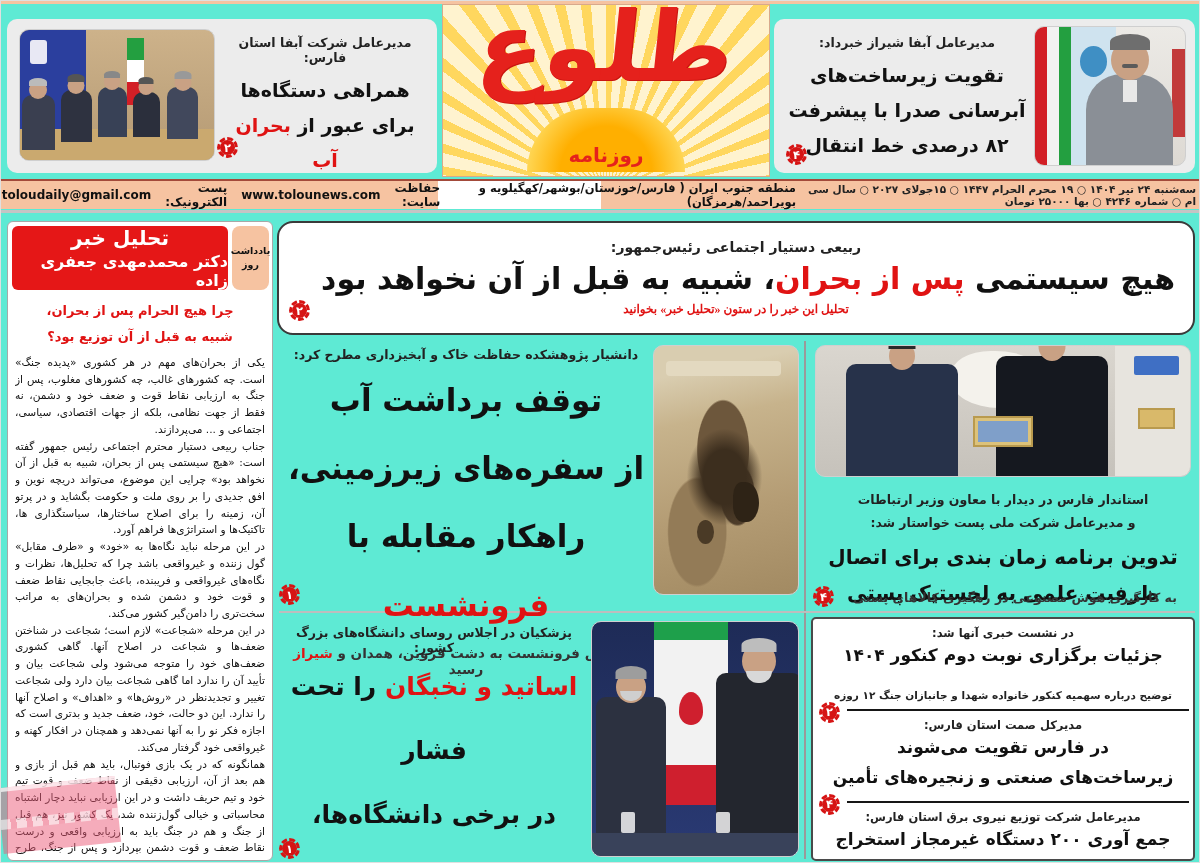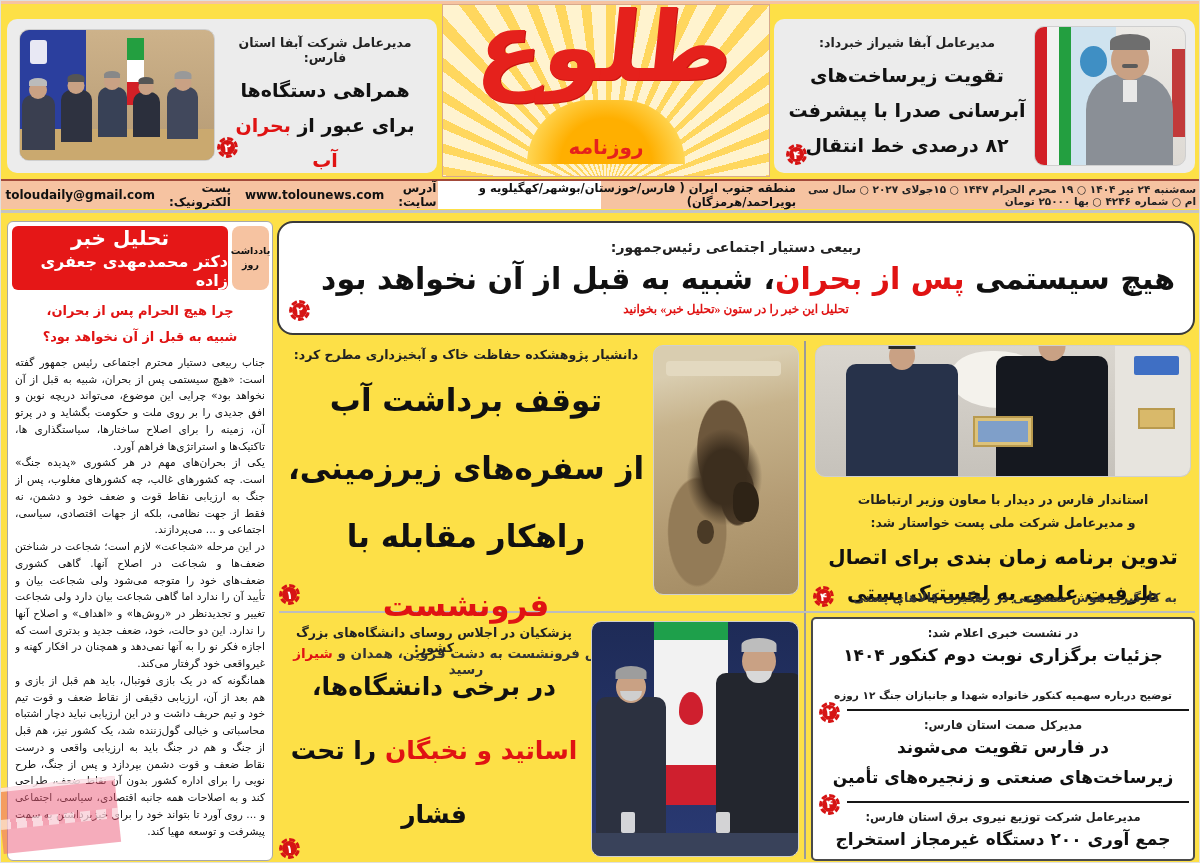--- a/index.html
+++ b/index.html
@@ -1,18 +1,18 @@
 <!DOCTYPE html>
 <html lang="fa" dir="rtl"><head>
 <meta charset="utf-8">
 <style>
   * { box-sizing: border-box; margin: 0; padding: 0; }
   html,body { background:#fff; }
   body { font-family: "DejaVu Sans", sans-serif; direction: rtl; }
-  #page { position:relative; width:1200px; height:863px; background:#fde047; overflow:hidden; border:1px solid #e0e0e0; }
+  #page { position:relative; width:1200px; height:863px; background:#5eead4; overflow:hidden; border:1px solid #e0e0e0; }
 
   .topline { position:absolute; left:0; top:0; width:100%; height:3px; background:#f6c3a1; }
 
   
   .hstory { position:absolute; top:18px; height:154px; background:#ececec; border-radius:10px; }
   #hs-left  { left:6px;  width:430px; }
   #hs-right { left:773px; width:421px; }
   .k { font-size:12.5px; font-weight:bold; color:#222; text-align:center; }
   .hl { font-size:19px; font-weight:bold; color:#111; text-align:center; line-height:1.85; }
   .rd { color:#e01313; }
@@ -24,21 +24,21 @@
            display:flex; align-items:center; justify-content:center; z-index:5; }
 
   
   #masthead { position:absolute; left:441px; top:3px; width:328px; height:173px;
               border:1px solid #d8a98c; overflow:hidden;
               background:
                 repeating-conic-gradient(from 0deg at 50% 112%, #ffd75e 0deg 3deg, #fff3cf 3deg 7.5deg); }
   .mh-title { position:absolute; left:0; top:-14px; width:100%; text-align:center;
               font-size:96px; font-weight:bold; color:#e5211c;
               transform:skewX(-6deg); text-shadow:1px 1px 0 #c9150f; }
-  .sun { position:absolute; bottom:12px; left:50%; transform:translateX(-50%);
+  .sun { position:absolute; bottom:4px; left:50%; transform:translateX(-50%);
          width:158px; height:64px; border-radius:80px 80px 0 0;
          background:radial-gradient(circle at 50% 100%, #ffaf00 0 45%, #ffd34d 75%, #ffe98f);
          display:flex; align-items:flex-end; justify-content:center; }
   .mh-sub { color:#e5211c; font-weight:bold; font-size:20px; padding-bottom:5px; }
 
   
   #infobar { position:absolute; left:0; top:178px; width:1200px; height:30px;
              background:#f6c3a1; border-top:2px solid #a34a3a; }
   .whitepatch { position:absolute; left:437px; top:0; width:163px; height:100%; background:#fff; }
   .seg { position:absolute; top:0; height:100%; display:flex; align-items:center; justify-content:center; gap:14px; }
@@ -197,21 +197,21 @@
         <div>آبرسانی صدرا با پیشرفت</div>
         <div>۸۲ درصدی خط انتقال</div>
       </div>
     </div>
     <div class="badge" style="left:12px;bottom:8px;">۴</div>
   </div>
 
   <div id="infobar">
     <div class="whitepatch"></div>
     <div class="seg" id="seg-contact">
-      <span class="lbl">آدرس سایت:</span>
+      <span class="lbl">حفاظت سایت:</span>
       <span class="val" dir="ltr">www.tolounews.com</span>
       <span class="lbl">پست الکترونیک:</span>
       <span class="val" dir="ltr">toloudaily@gmail.com</span>
     </div>
     <div class="seg" id="seg-region">منطقه جنوب ایران ( فارس/خوزستان/بوشهر/کهگیلویه و بویراحمد/هرمزگان)</div>
     <div class="seg" id="seg-date">سه‌شنبه ۲۴ تیر ۱۴۰۴ ○ ۱۹ محرم الحرام ۱۴۴۷ ○ ۱۵جولای ۲۰۲۷ ○ سال سی ام ○ شماره ۴۲۴۶ ○ بها ۲۵۰۰۰ تومان</div>
   </div>
   <div class="ruler"></div>
 
   <div id="lead">
@@ -227,25 +227,26 @@
     <div class="an-tab">
       <span>یادداشت</span>
         <span>روز</span>
     </div>
     <div class="an-head">
       <div class="an-title">تحلیل خبر</div>
       <div class="an-author">دکتر محمدمهدی جعفری زاده</div>
     </div>
     <div class="an-q">
       <div>چرا هیچ الحرام پس از بحران،</div>
-      <div>شبیه به قبل از آن نخواهد بود؟</div>
+      <div>شبیه به قبل از آن توزیع بود؟</div>
     </div>
     <div class="an-body">
+      <p>یکی از بحران‌های مهم در هر کشوری «پدیده جنگ» است. چه کشورهای غالب، چه کشورهای مغلوب، پس از جنگ به ارزیابی نقاط قوت و ضعف خود و دشمن، نه فقط از جهت نظامی، بلکه از جهات اقتصادی، سیاسی، اجتماعی و ... می‌پردازند.</p>
       <p>جناب ربیعی دستیار محترم اجتماعی رئیس جمهور گفته است: «هیچ سیستمی پس از بحران، شبیه به قبل از آن نخواهد بود» چرایی این موضوع، می‌تواند دریچه نوین و افق جدیدی را بر روی ملت و حکومت بگشاید و در پرتو آن، زمینه را برای اصلاح ساختارها، سیاستگذاری ها، تاکتیک‌ها و استراتژی‌ها فراهم آورد.</p>
-      <p>یکی از بحران‌های مهم در هر کشوری «پدیده جنگ» است. چه کشورهای غالب، چه کشورهای مغلوب، پس از جنگ به ارزیابی نقاط قوت و ضعف خود و دشمن، نه فقط از جهت نظامی، بلکه از جهات اقتصادی، سیاسی، اجتماعی و ... می‌پردازند.</p>
+      <p>در این مرحله نباید نگاه‌ها به «خود» و «طرف مقابل» گول زننده و غیرواقعی باشد چرا که تحلیل‌ها، نظرات و نگاه‌های غیرواقعی و فریبنده، باعث جابجایی نقاط ضعف و قوت خود و دشمن شده و بحران‌های به مراتب سخت‌تری را دامن‌گیر کشور می‌کند.</p>
       <p>در این مرحله «شجاعت» لازم است؛ شجاعت در شناختن ضعف‌ها و شجاعت در اصلاح آنها. گاهی کشوری ضعف‌های خود را متوجه می‌شود ولی شجاعت بیان و تأیید آن را ندارد اما گاهی شجاعت بیان دارد ولی شجاعت تغییر و تجدیدنظر در «روش‌ها» و «اهداف» و اصلاح آنها را ندارد. این دو حالت، خود، ضعف جدید و بدتری است که اجازه فکر نو را به آنها نمی‌دهد و همچنان در افکار کهنه و غیرواقعی خود گرفتار می‌کند.</p>
       <p>همانگونه که در یک بازی فوتبال، باید هم قبل از بازی و هم بعد از آن، ارزیابی دقیقی از نقاط ضعف و قوت تیم خود و تیم حریف داشت و در این ارزیابی نباید دچار اشتباه محاسباتی و خیالی گول‌زننده شد، یک کشور نیز، هم قبل از جنگ و هم در جنگ باید به ارزیابی واقعی و درست نقاط ضعف و قوت دشمن بپردازد و پس از جنگ، طرح نویی را برای اداره کشور بدون آن نقاط ضعف، طراحی کند و به اصلاحات همه جانبه اقتصادی، سیاسی، اجتماعی و ... روی آورد تا بتواند خود را برای خیزبرداشتن به سمت پیشرفت و توسعه مهیا کند.</p>
 
     </div>
     <div class="stamp"></div>
   </div>
 
   <div class="vsep"></div>
   <div class="hmid"></div>
 
@@ -313,32 +314,32 @@
           <div class="hair" style="top:-35px;width:35px;height:14px;background:#bdbdbd;"></div>
         <div style="position:absolute;top:-2px;left:50%;transform:translateX(-50%);width:26px;height:12px;background:#d8d8d8;border-radius:0 0 12px 12px;"></div>
       </div>
       <div style="left:0;bottom:0;width:100%;height:10%;background:#39425a;"></div>
       <div style="left:14%;bottom:10%;width:7%;height:9%;background:rgba(255,255,255,0.8);border-radius:2px;"></div>
       <div style="left:60%;bottom:10%;width:7%;height:9%;background:rgba(255,255,255,0.8);border-radius:2px;"></div>
     </div>
     <div class="txt">
       <div class="k" style="margin-top:8px;">پزشکیان در اجلاس روسای دانشگاه‌های بزرگ کشور:</div>
       <div class="b1-h">
+        <div><span class="rd">اساتید و نخبگان</span><span> را تحت فشار</span></div>
         <div>در برخی دانشگاه‌ها،</div>
-        <div><span class="rd">اساتید و نخبگان</span><span> را تحت فشار</span></div>
         <div>قرار می‌دهند</div>
       </div>
 
     </div>
     <div class="badge" style="left:0;bottom:2px;">۱</div>
   </div>
 
   <div id="rbox">
     <div class="rbox-item">
-      <div class="k">در نشست خبری اعلام شد:</div>
+      <div class="k">در نشست خبری آنها شد:</div>
       <div class="rb-h">جزئیات برگزاری نوبت دوم کنکور ۱۴۰۴</div>
       <div class="rb-sub">توضیح درباره سهمیه کنکور خانواده شهدا و جانبازان جنگ ۱۲ روزه</div>
       <div class="hsep"></div>
       <div class="badge">۲</div>
     </div>
     <div class="rbox-item">
       <div class="k">مدیرکل صمت استان فارس:</div>
       <div class="rb-h">
         <div>در فارس تقویت می‌شوند</div>
         <div>زیرساخت‌های صنعتی و زنجیره‌های تأمین</div>

